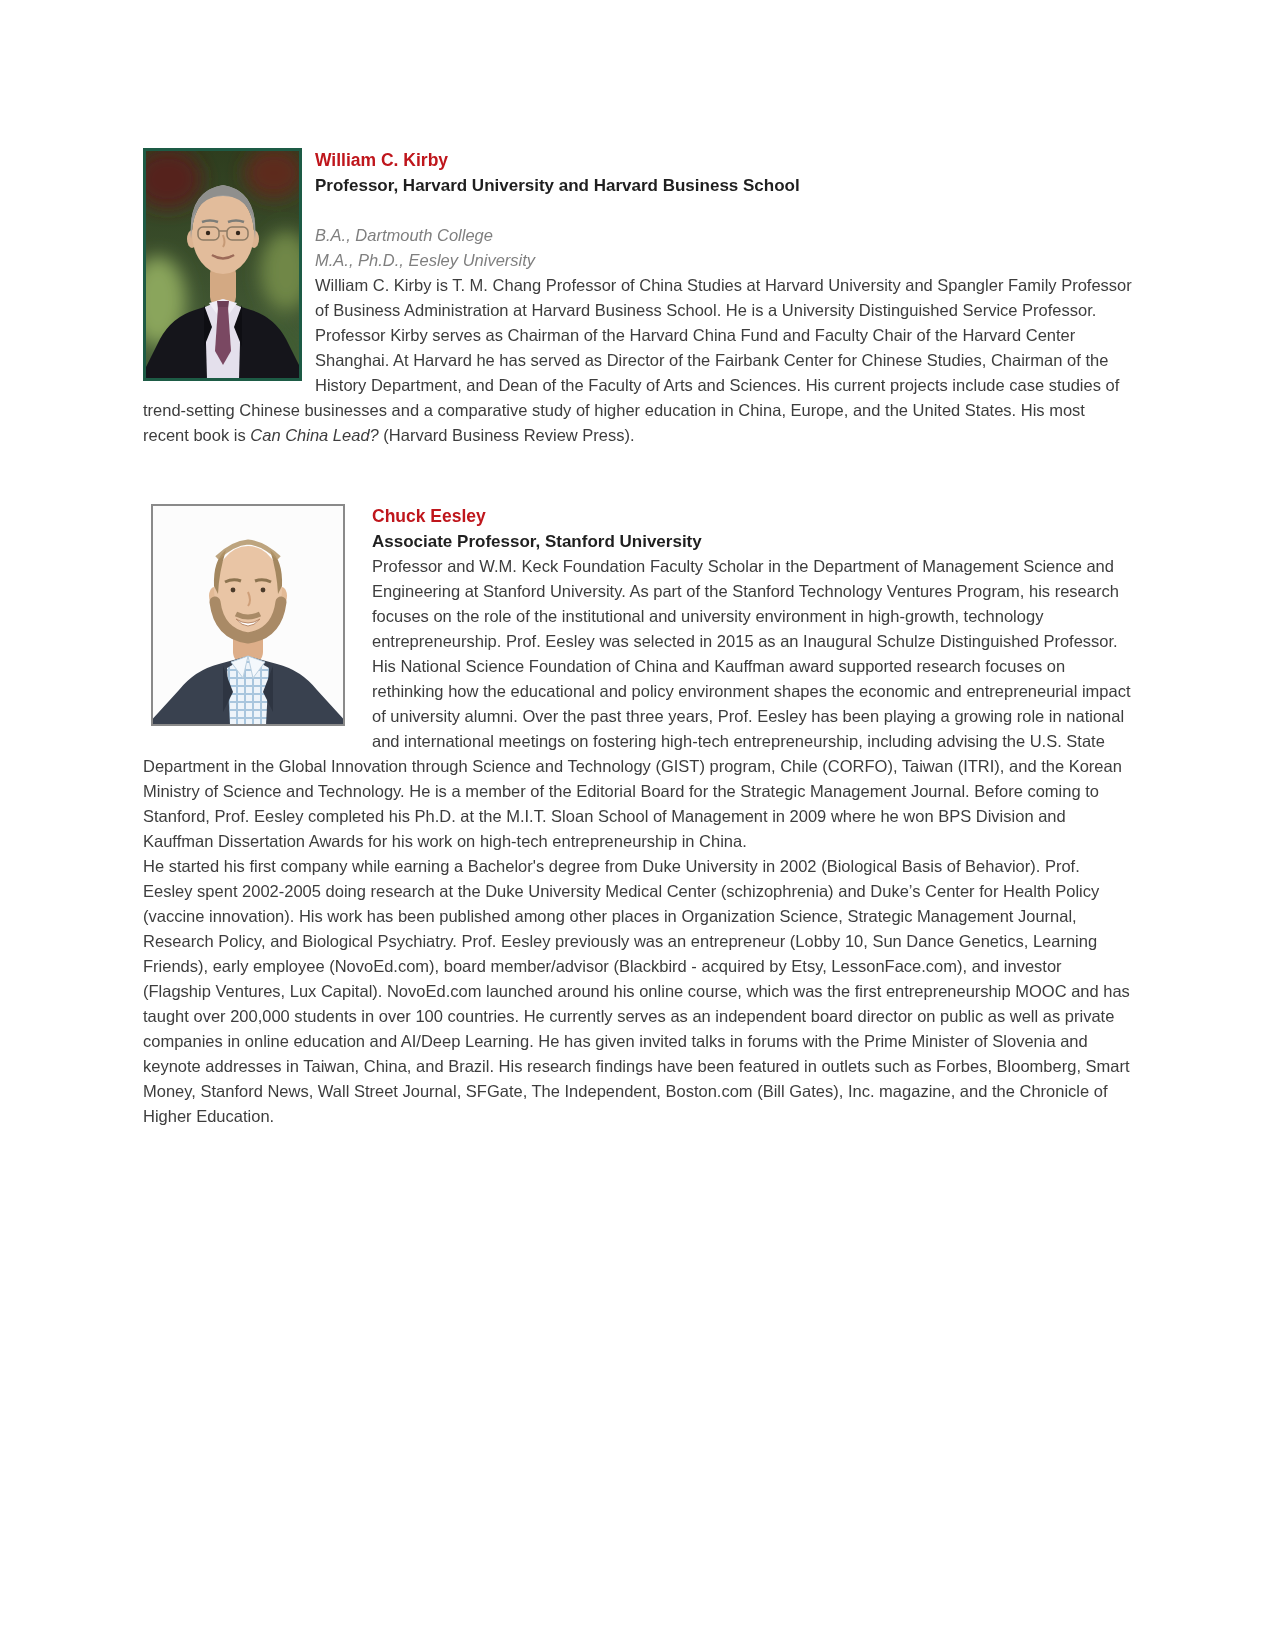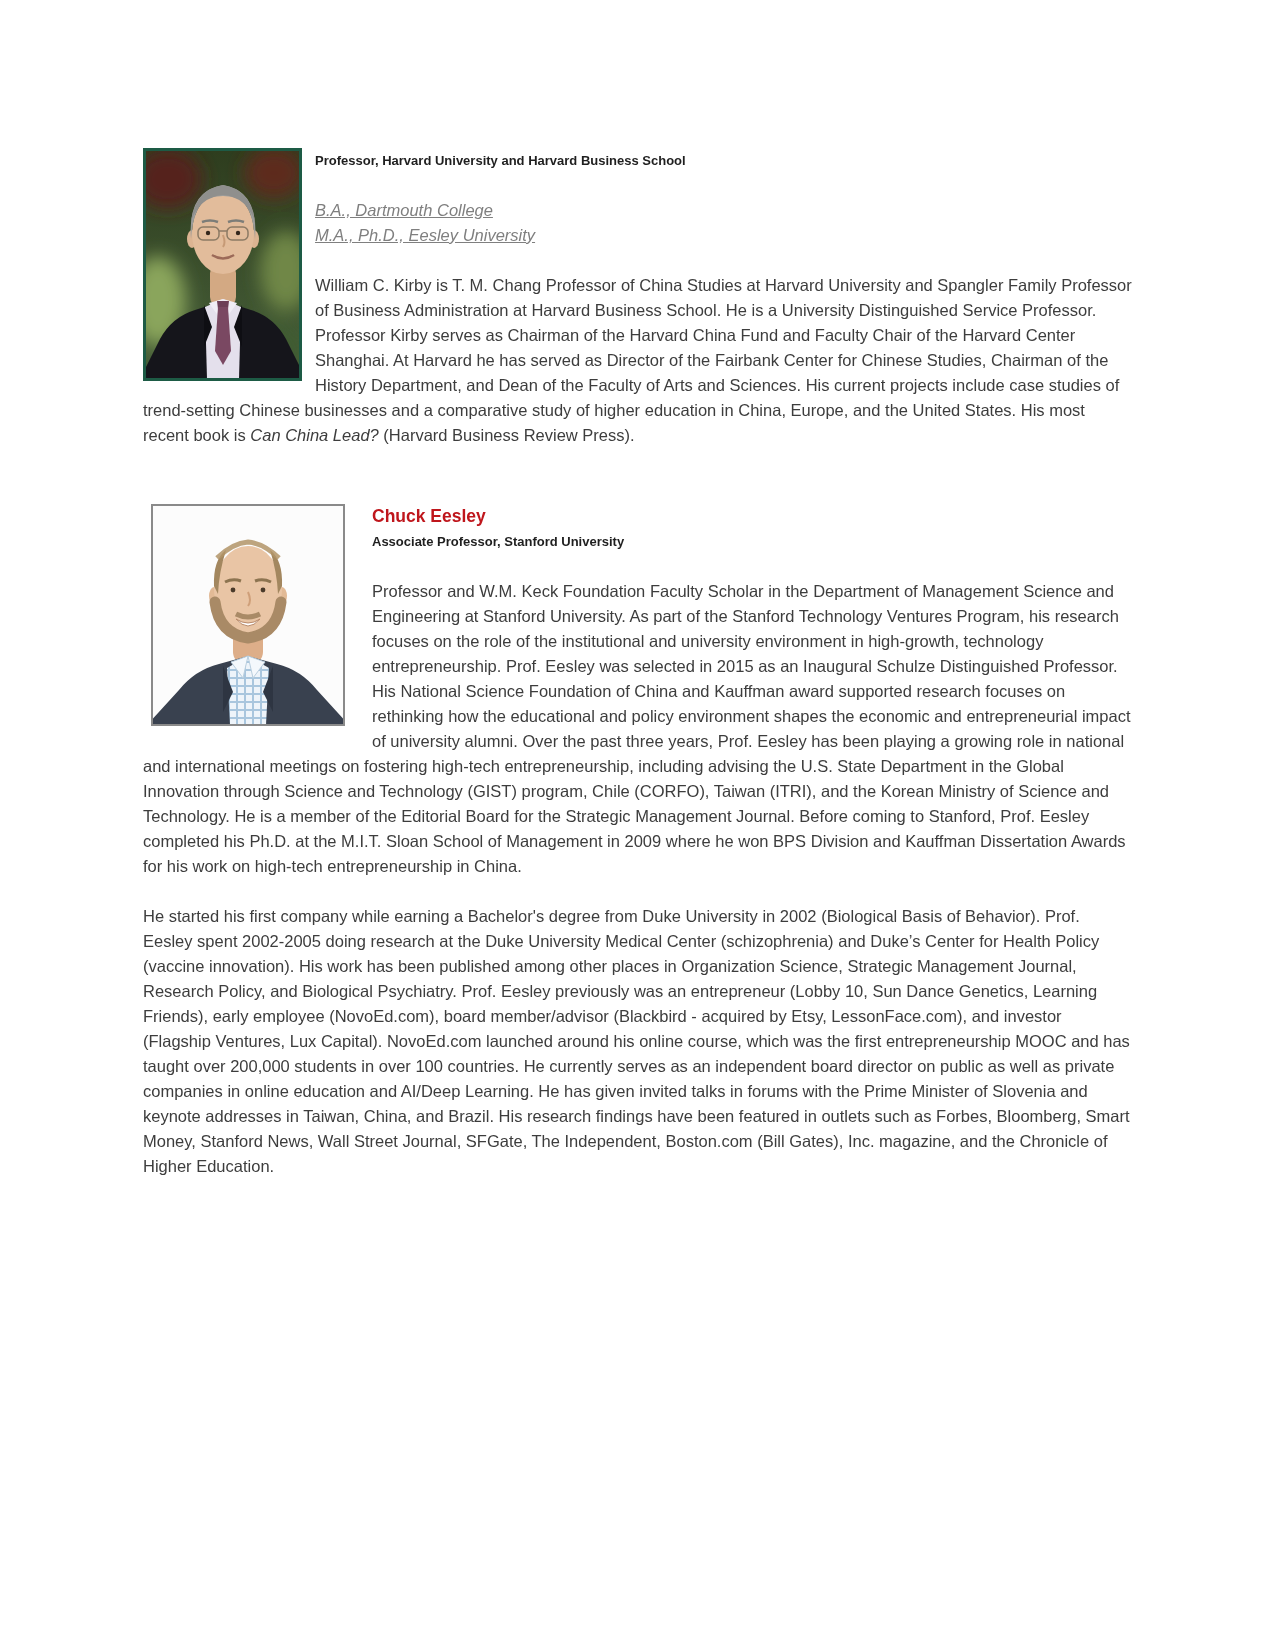--- a/index.html
+++ b/index.html
@@ -31,33 +31,31 @@
     margin-left: 8px; margin-right: 27px; margin-bottom: 4px;
   }
   .photo-frame svg { display: block; width: 100%; height: 100%; }
 
   .profile-name {
     color: var(--name-red, #bf161c);
     font-weight: bold; font-size: 17.5px; line-height: 25px;
   }
   .profile-title {
     color: var(--title-black, #1f1f1f);
-    font-weight: bold; font-size: 13px; line-height: 25px;
+    font-weight: bold; font-size: 17px; line-height: 25px;
   }
   .credential {
     font-style: italic;
     color: var(--credential-gray, #7f7f7f);
     line-height: 25px;
-    text-decoration: underline;
   }
   .profile-kirby .credentials { margin-top: 25px; }
   .profile-eesley .credential { font-weight: 500; }
 
   .bio-paragraph {
-    margin-top: 25px;
     white-space: pre-wrap;
     text-align: left;
   }
   .bio-paragraph em { font-style: italic; }
 </style>
 </head>
 <body>
 
 <div class="page">
 
@@ -100,20 +98,21 @@
         <path d="M -6 228 L 14 188 Q 26 166 49 159 L 77 150 L 105 159 Q 128 166 140 188 L 160 228 Z" fill="#15151b"></path>
         <path d="M 59 156 L 77 148 L 95 156 L 93 228 L 61 228 Z" fill="#e4e0ec"></path>
         <path d="M 63 152 L 77 148 L 73 166 Z" fill="#f0edf5"></path>
         <path d="M 91 152 L 77 148 L 81 166 Z" fill="#f0edf5"></path>
         <path d="M 71 150 L 83 150 L 82 158 L 72 158 Z" fill="#6d3f57"></path>
         <path d="M 72 156 L 82 156 L 85 200 L 77 214 L 69 200 Z" fill="#7a4862"></path>
         <path d="M 58 154 L 66 176 L 58 196 Z" fill="#0e0e13"></path>
         <path d="M 96 154 L 88 176 L 96 196 Z" fill="#0e0e13"></path>
       </svg>
     </div>
+    <div class="profile-name">William C. Kirby</div>
     <div class="profile-title">Professor, Harvard University and Harvard Business School</div>
     <div class="credentials">
       <div class="credential">B.A., Dartmouth College</div>
       <div class="credential">M.A., Ph.D., Eesley University</div>
     </div>
     <p class="bio-paragraph"><span>William C. Kirby is T. M. Chang Professor of China Studies at Harvard University and Spangler Family Professor of Business Administration at Harvard Business School. He is a University Distinguished Service Professor.   Professor Kirby serves as Chairman of the Harvard China Fund and Faculty Chair of the Harvard Center Shanghai. At Harvard he has served as Director of the Fairbank Center for Chinese Studies, Chairman of the History Department, and Dean of the Faculty of Arts and Sciences. His current projects include case studies of trend-setting Chinese businesses and a comparative study of higher education in China, Europe, and the United States. His most recent book is </span><em>Can China Lead?</em><span> (Harvard Business Review Press).</span></p>
   </section>
 
   <section class="profile profile-eesley">
     <div class="photo-frame">

